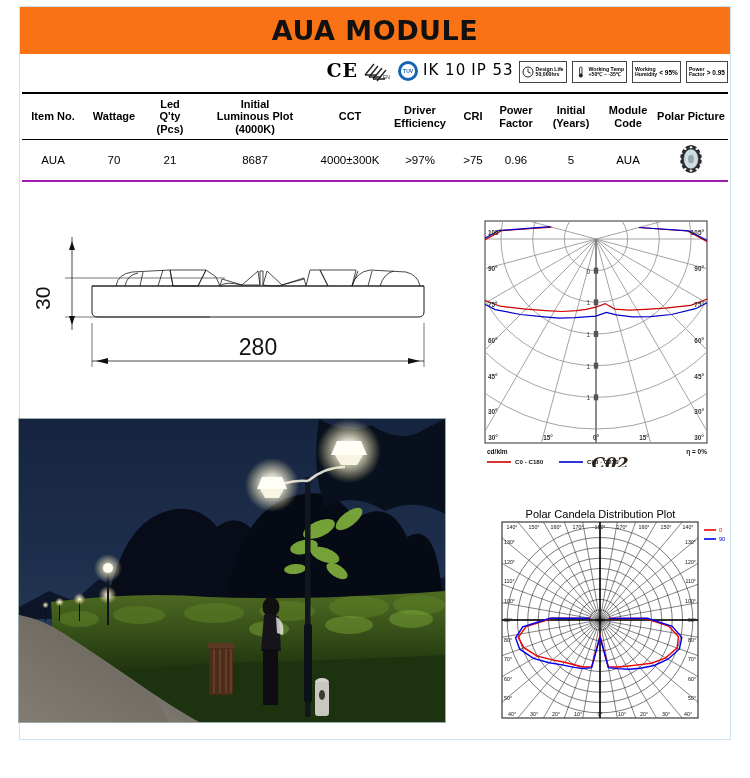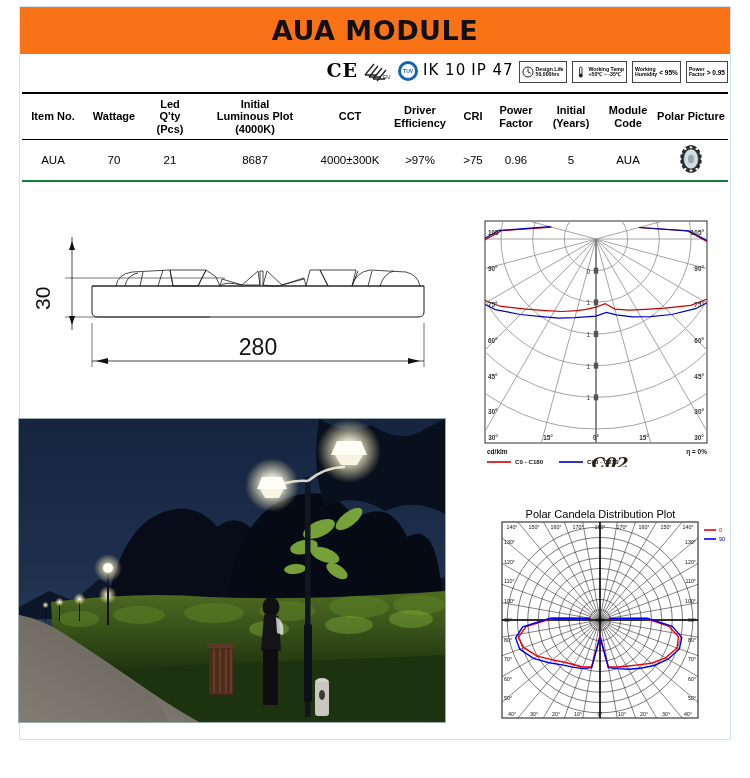--- a/index.html
+++ b/index.html
@@ -24,21 +24,21 @@
   .spec-box{border:1px solid #444;height:22px;display:flex;align-items:center;gap:2px;padding:0 2px;box-sizing:border-box;}
   .spec-ic{width:12px;height:12px;flex:0 0 auto;}
   .spec-two{display:flex;flex-direction:column;justify-content:center;line-height:1.05;}
   .spec-two span{font-size:5.2px;font-weight:bold;white-space:nowrap;}
   .spec-val{font-size:6.5px;font-weight:bold;white-space:nowrap;}
 
   
   .tbl{position:absolute;left:22px;top:92px;width:706px;border-collapse:collapse;}
   .tbl th,.tbl td{text-align:center;font-size:11px;font-weight:bold;padding:0;}
   .tbl thead th{border-top:2.5px solid #000;border-bottom:1.5px solid #000;height:45px;vertical-align:middle;line-height:1.12;}
-  .tbl tbody td{border-bottom:2px solid #15803d;height:40px;font-weight:normal;font-size:11.5px;vertical-align:middle;}
+  .tbl tbody td{border-bottom:2px solid #a21caf;height:40px;font-weight:normal;font-size:11.5px;vertical-align:middle;}
   .modpic{display:inline-block;width:26px;height:30px;}
 
   
   .dwg{position:absolute;left:20px;top:215px;width:440px;height:160px;}
 
   
   .polar1{position:absolute;left:473px;top:207px;width:255px;height:260px;}
 
   
   .photo{position:absolute;left:18px;top:418px;width:428px;height:305px;border:1px solid #9aa;box-sizing:border-box;overflow:hidden;background:#05070f;}
@@ -69,21 +69,21 @@
           </g>
           <text x="20" y="18" font-size="5" font-family="Liberation Sans" fill="#222">EN</text>
         </svg>
       </span>
 
       <span class="tuv">
         <span class="tuv-txt">TUV</span>
       </span>
 
       <span class="ikip">IK 10</span>
-      <span class="ikip">IP 47</span>
+      <span class="ikip">IP 53</span>
 
       <span class="spec-box">
         <svg class="spec-ic" viewBox="0 0 12 12">
           <circle cx="6" cy="6" r="5" fill="none" stroke="#222" stroke-width="1"></circle>
           <path d="M6,6 L6,2.6 M6,6 L8.6,7.2" stroke="#222" stroke-width="1" fill="none"></path>
         </svg>
         <span class="spec-two">
           <span>Design Life</span>
           <span>50,000hrs</span>
         </span>

